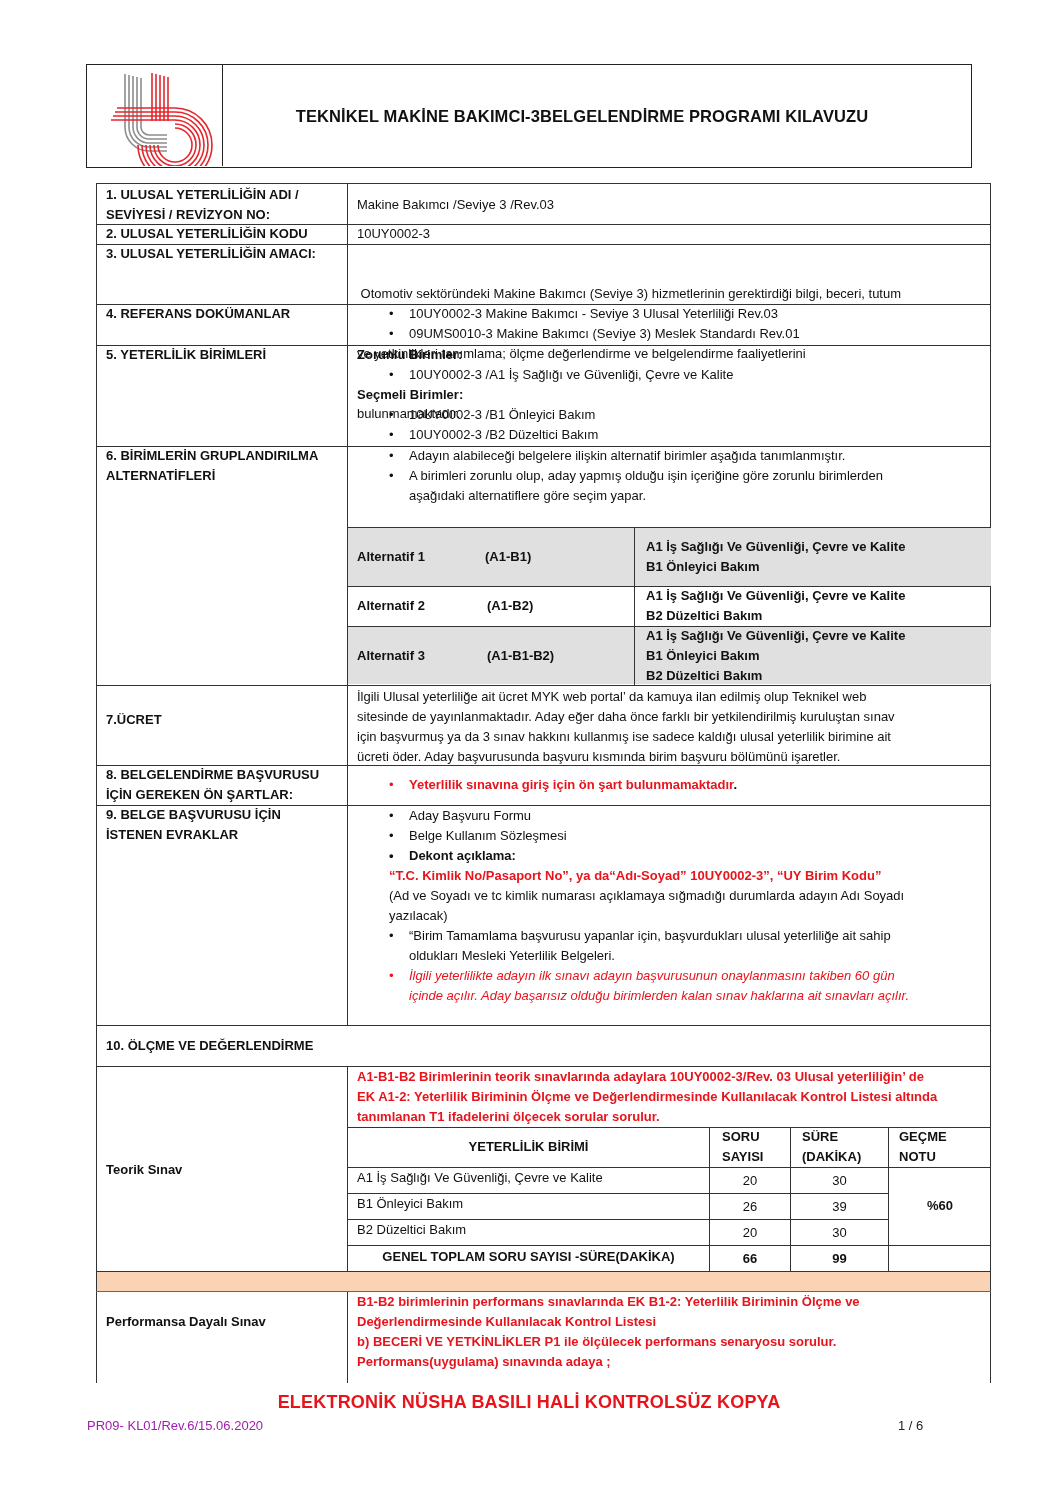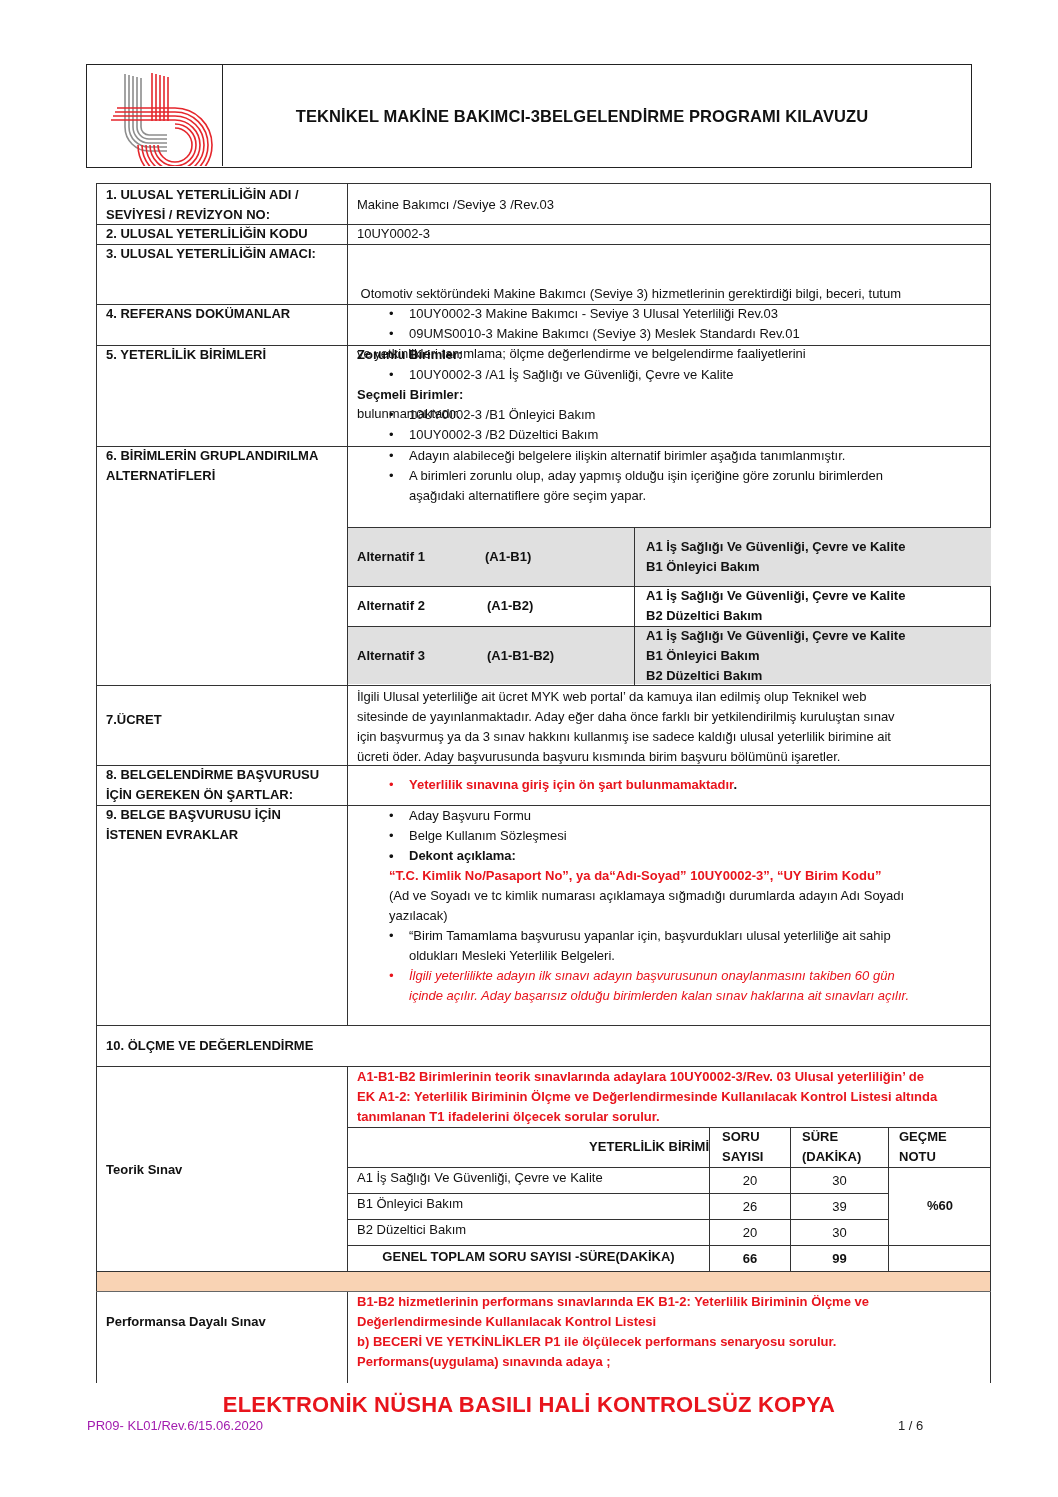--- a/index.html
+++ b/index.html
@@ -206,21 +206,21 @@
 
   <div class="cell hl" style="left:252px; top:944px; width:643px;"></div>
   <div class="cell hl" style="left:252px; top:984px; width:643px;"></div>
   <div class="cell hl" style="left:252px; top:1010px; width:540px;"></div>
   <div class="cell hl" style="left:252px; top:1036px; width:540px;"></div>
   <div class="cell hl" style="left:252px; top:1062px; width:643px;"></div>
   <div class="cell vl" style="left:613px; top:944px; height:144px;"></div>
   <div class="cell vl" style="left:694px; top:944px; height:144px;"></div>
   <div class="cell vl" style="left:792px; top:944px; height:144px;"></div>
 
-  <div class="cell b num" style="left:252px; top:954px; width:361px;text-align:right;">YETERLİLİK BİRİMİ</div>
+  <div class="cell b num" style="left:252px; top:954px; width:361px;">YETERLİLİK BİRİMİ</div>
   <div class="cell b" style="left:626px; top:944px;">
     <div>SORU</div>
     <div>SAYISI</div>
   </div>
   <div class="cell b" style="left:706px; top:944px;">
     <div>SÜRE</div>
     <div>(DAKİKA)</div>
   </div>
   <div class="cell b" style="left:803px; top:944px;">
     <div>GEÇME</div>
@@ -245,22 +245,22 @@
   <div class="cell b num" style="left:614px; top:1066px; width:80px;">66</div>
   <div class="cell b num" style="left:695px; top:1066px; width:97px;">99</div>
 
   <div class="cell hl" style="left:0; top:1088px; width:895px;"></div>
   <div class="cell peach" style="left:1px; top:1089px; width:893px; height:19px;"></div>
   <div class="cell hl" style="left:0; top:1108px; width:895px; border-top-color:#666;"></div>
   <div class="cell vl" style="left:251px; top:1109px; height:91px;"></div>
 
   <div class="cell b" style="left:10px; top:1129px;">Performansa Dayalı Sınav</div>
   <div class="cell red b" style="left:261px; top:1109px; width:630px;">
-    <div>B1-B2 hizmetlerinin performans sınavlarında EK B1-2: Yeterlilik Biriminin Ölçme ve</div>
+    <div>B1-B2 birimlerinin performans sınavlarında EK B1-2: Yeterlilik Biriminin Ölçme ve</div>
     <div>Değerlendirmesinde Kullanılacak Kontrol Listesi</div>
     <div>b) BECERİ VE YETKİNLİKLER P1 ile ölçülecek performans senaryosu sorulur.</div>
     <div>Performans(uygulama) sınavında adaya ;</div>
   </div>
 </div>
 
-<div class="abs" style="left:0; top:1392px; width:1058px; text-align:center; color:#e8141c; font-weight:bold; font-size:22px; letter-spacing:0.2px;">ELEKTRONİK NÜSHA BASILI HALİ KONTROLSÜZ KOPYA</div>
+<div class="abs" style="left:0; top:1392px; width:1058px; text-align:center; color:#e8141c; font-weight:bold; font-size:18px; letter-spacing:0.2px;">ELEKTRONİK NÜSHA BASILI HALİ KONTROLSÜZ KOPYA</div>
 <div class="abs" style="left:87px; top:1418px; font-size:13px; color:#a21caf;">PR09- KL01/Rev.6/15.06.2020</div>
 <div class="abs" style="left:898px; top:1418px; font-size:13px; color:#222;">1 / 6</div>
 
 </body></html>

